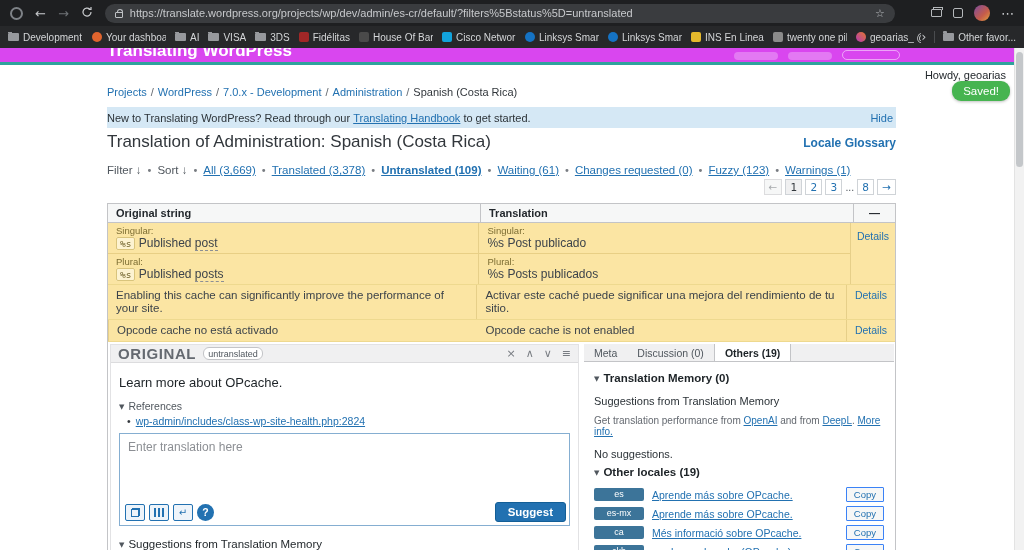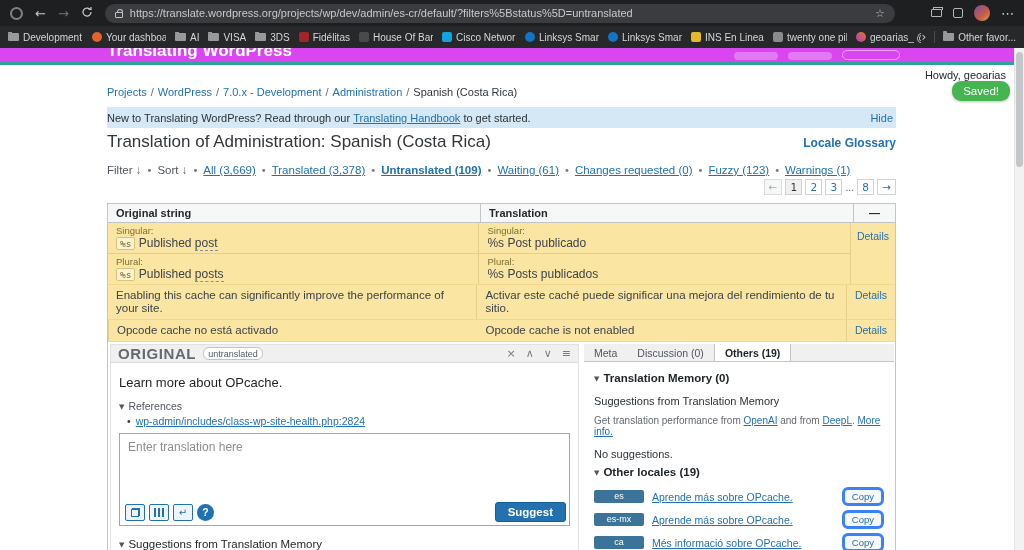--- a/index.html
+++ b/index.html
@@ -146,21 +146,21 @@
   .p-note{font-size:10px;color:#646970;margin-top:8px}
   .p-note a{color:#2271b1;text-decoration:underline}
   .p-no{font-size:11px;color:#2c3338;margin-top:11px}
   .loc-list{margin-top:9px}
   .loc-row{display:flex;align-items:center;margin-bottom:4px}
   .loc-badge{width:50px;background:#3c7499;color:#fff;font-size:9px;line-height:13px;height:13px;
     text-align:center;border-radius:2px;flex:none}
   .loc-link{margin-left:8px;font-size:10.5px;color:#2271b1;text-decoration:underline;flex:1;
     white-space:nowrap;overflow:hidden;text-overflow:ellipsis}
   .copy-btn{flex:none;margin-left:8px;font-size:9.5px;color:#2271b1;background:#f6f7f7;
-    border:3px solid #3b82f6;border-radius:6px;padding:1px 7px}
+    border:1px solid #3b82f6;border-radius:1px;padding:1px 7px}
 
   .scrollbar{position:absolute;top:48px;right:0;bottom:0;width:10px;background:#f2f2f2;border-left:1px solid #e3e3e3;z-index:40}
   .sb-thumb{position:absolute;top:4px;left:1px;width:7px;height:115px;background:#c4c7ca;border-radius:4px}
 </style>
 </head>
 <body>
 
 <div class="screen">
 
   <div class="titlebar">

